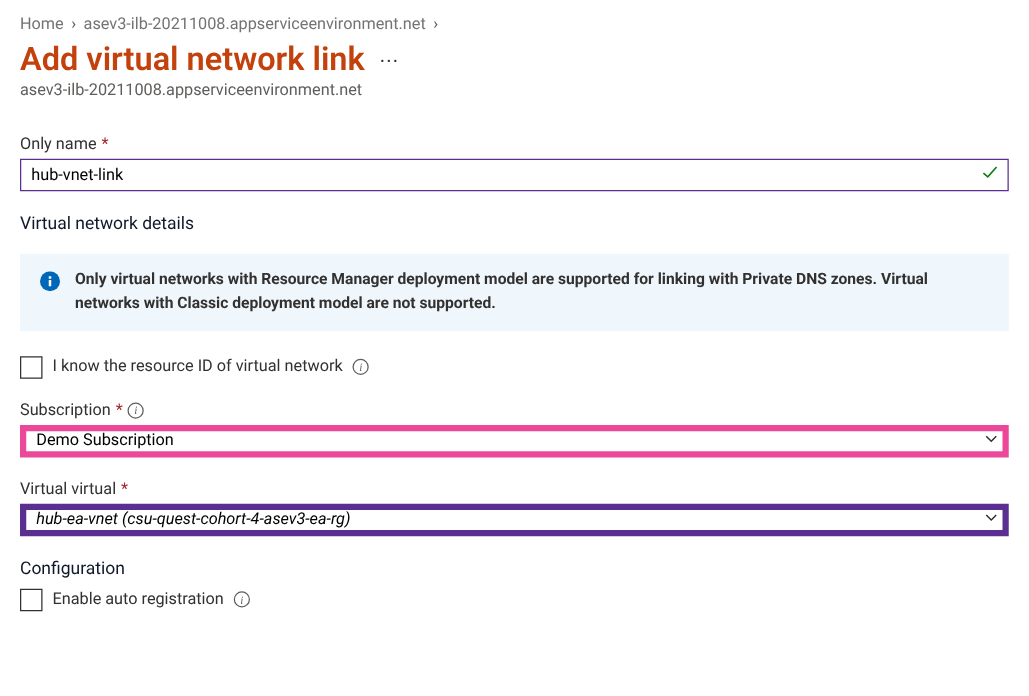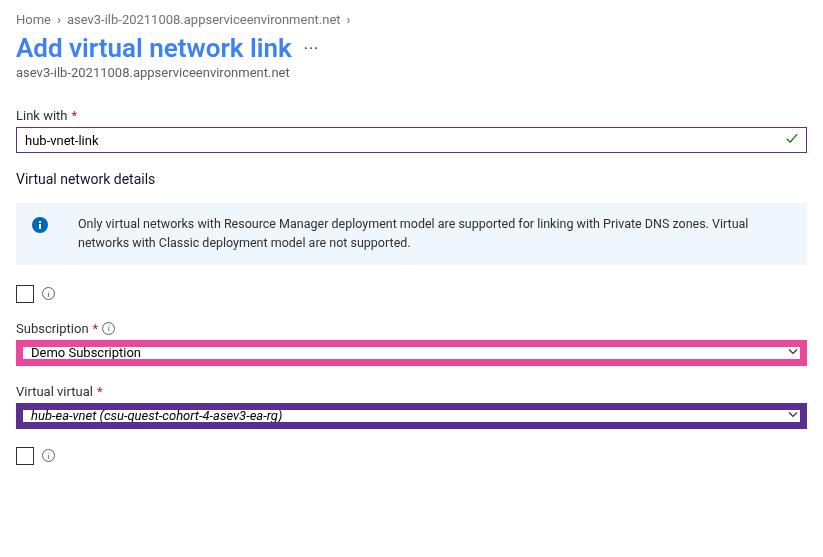--- a/index.html
+++ b/index.html
@@ -25,21 +25,21 @@
     .breadcrumb .sep { color: #605e5c; padding: 0 2px; }
     .title-row {
       display: flex;
       align-items: center;
       gap: 8px;
       margin-bottom: 2px;
     }
     h1 {
       font-size: 26px;
       font-weight: 600;
-      color: #3b82f6;
+      color: #c2410c;
     }
     .ellipsis {
       font-size: 16px;
       color: #323130;
       cursor: pointer;
       padding: 0 4px;
       letter-spacing:1px;
     }
     .subtitle {
       font-size: 13px;
@@ -51,21 +51,21 @@
       color: #323130;
       margin-bottom: 4px;
       display: flex;
       align-items: center;
       gap: 4px;
     }
     .required-star { color: #a4262c; }
     .text-input, .select-input {
       width: 100%;
       height: 26px;
-      border: 7px solid #ec4899;
+      border: 5px solid #ec4899;
       padding: 0 8px;
       font-size: 13px;
       font-family: inherit;
       background: #ffffff;
       position: relative;
     }
     .text-input.valid {
       border-color: #5b2e91;
       border-width: 1px;
       padding-right: 28px;
@@ -80,26 +80,27 @@
     .section-header {
       font-size: 14px;
       color: #0f172a;
       margin-bottom: 16px;
       margin-top: 10px;
     }
     .info-box {
       background: #eff6fc;
       padding: 12px 16px;
       display: flex;
-      gap: 30px;
+      gap: 12px;
       align-items: flex-start;
       font-size: 12.5px;
       color: #323130;
       margin-bottom: 20px;
       line-height: 1.5;
+      font-weight: bold;
     }
     .info-icon-svg { flex-shrink: 0; margin-top: 2px; }
     .checkbox-row {
       display: flex;
       align-items: center;
       gap: 8px;
       margin-bottom: 18px;
       font-size: 13px;
     }
     .checkbox {
@@ -151,21 +152,21 @@
   <span class="sep">›</span>
 </nav>
 
 <div class="title-row">
   <h1>Add virtual network link</h1>
   <span class="ellipsis">···</span>
 </div>
 <div class="subtitle">asev3-ilb-20211008.appserviceenvironment.net</div>
 
 <div class="field-label">
-  <span>Link with</span>
+  <span>Only name</span>
   <span class="required-star">*</span>
 </div>
 <div class="input-wrap">
   <input type="text" class="text-input valid" value="hub-vnet-link" style="">
   <span class="check-icon">
     <svg width="14" height="14" viewBox="0 0 16 16">
         <path d="M2 8.5 L6 12 L14 3" stroke="#107c10" stroke-width="1.5" fill="none"></path>
       </svg>
   </span>
 </div>
@@ -178,20 +179,21 @@
         <circle cx="8" cy="8" r="8" fill="#0067b8"></circle>
         <rect x="7" y="7" width="2" height="5" fill="#fff"></rect>
         <rect x="7" y="4" width="2" height="2" fill="#fff"></rect>
       </svg>
   </span>
   <span>Only virtual networks with Resource Manager deployment model are supported for linking with Private DNS zones. Virtual networks with Classic deployment model are not supported.</span>
 </div>
 
 <div class="checkbox-row">
   <div class="checkbox"></div>
+  <span>I know the resource ID of virtual network</span>
   <span class="info-hint">i</span>
 </div>
 
 <div class="field-label">
   <span>Subscription</span>
   <span class="required-star">*</span>
   <span class="info-hint">i</span>
 </div>
 <div class="select-row">
   <input readonly="" class="select-input" value="Demo Subscription" style="">
@@ -209,17 +211,19 @@
 <div class="select-row">
   <input readonly="" class="select-input purple" value="hub-ea-vnet (csu-quest-cohort-4-asev3-ea-rg)" style="">
   <span class="chevron">
     <svg width="12" height="12" viewBox="0 0 12 12">
         <path d="M2 4 L6 8 L10 4" stroke="#323130" stroke-width="1.2" fill="none"></path>
       </svg>
   </span>
 </div>
 
 <div class="config-section">
+  <div class="section-header">Configuration</div>
   <div class="checkbox-row">
     <div class="checkbox"></div>
+    <span>Enable auto registration</span>
     <span class="info-hint">i</span>
   </div>
 </div>
 
 </body></html>

